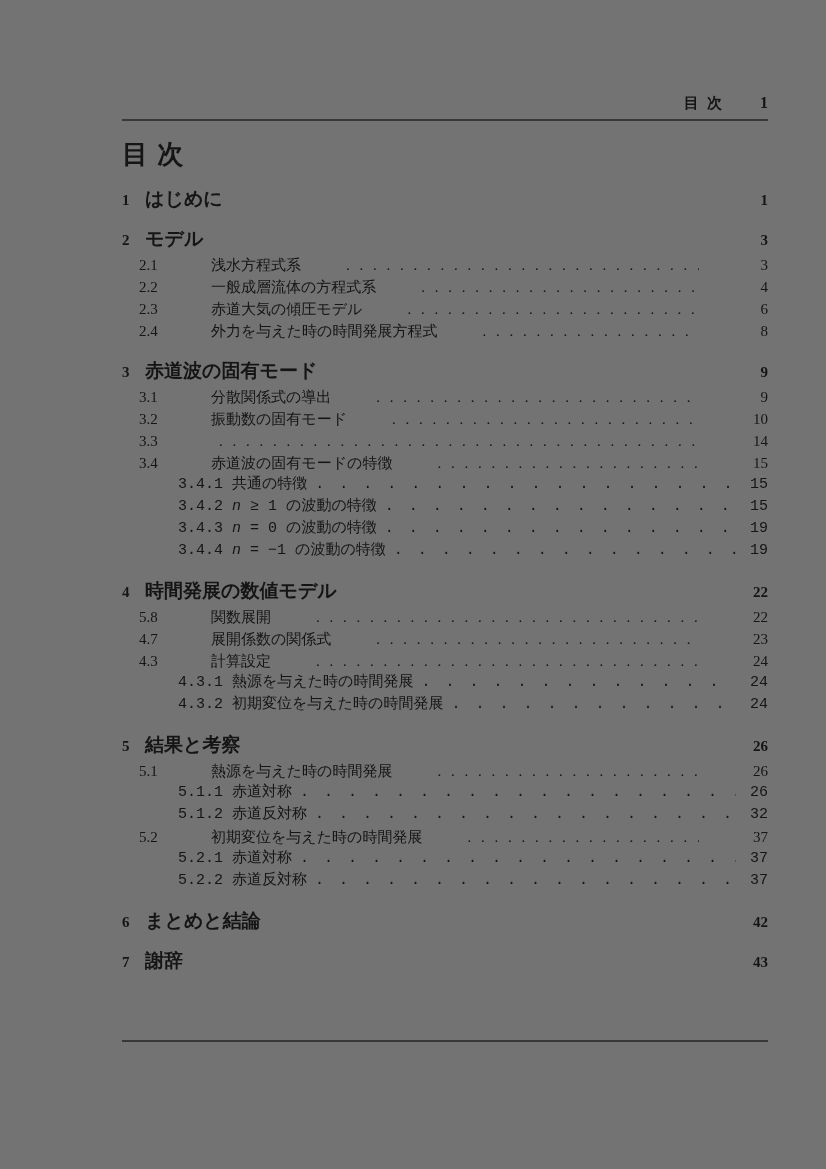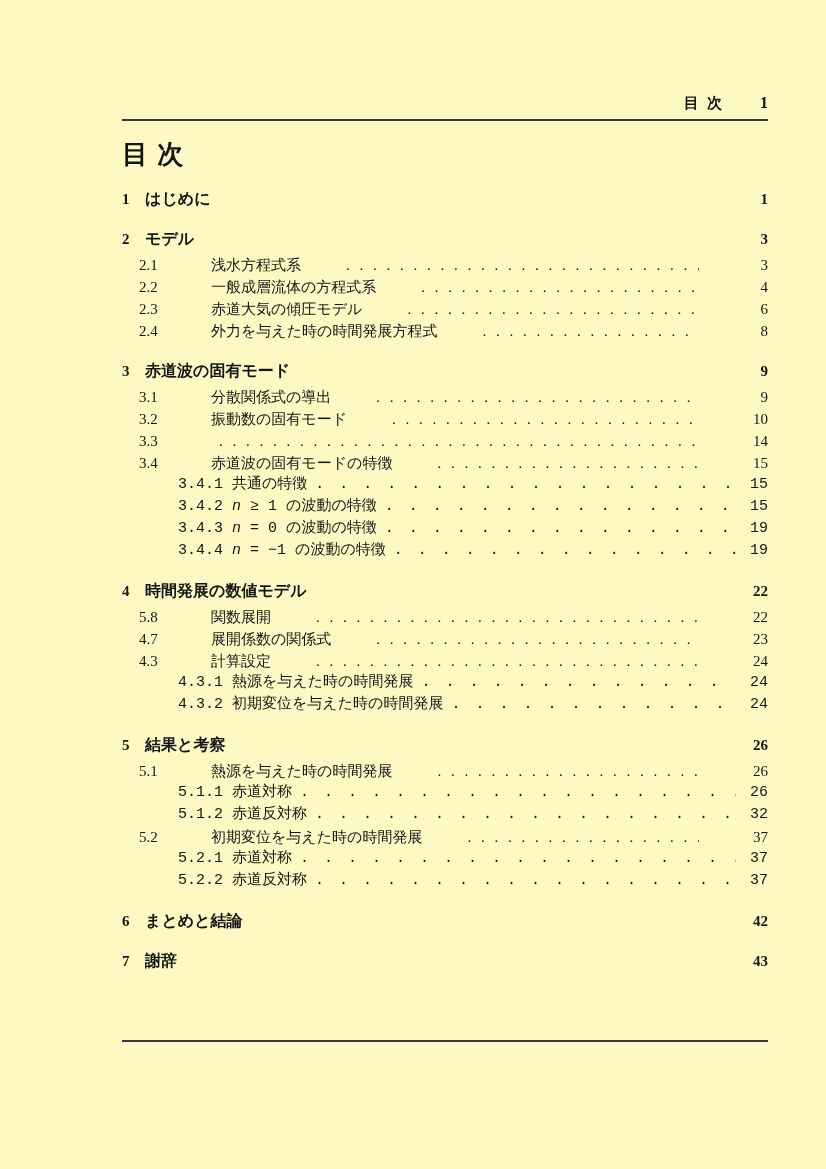--- a/index.html
+++ b/index.html
@@ -1,20 +1,20 @@
 <!DOCTYPE html>
 <html><head>
 <meta charset="utf-8">
 <style>
   html, body { margin: 0; padding: 0; background: #ffffff; }
   .page {
     position: relative;
     width: 826px;
     height: 1169px;
-    background: #fef9c3;
+    background: #737373;
     color: #151515;
     font-family: "Liberation Serif", "DejaVu Serif", serif;
     overflow: hidden;
   }
   .content {
     position: absolute;
     left: 122px;
     top: 0;
     width: 646px;
     height: 100%;
@@ -96,21 +96,21 @@
     text-align: right;
   }
   
   .row.chapter {
     font-weight: bold;
     margin-top: 18px;
   }
   .row.chapter .num { width: 23px; }
   .row.chapter .title {
     font-family: "Liberation Sans", "DejaVu Sans", sans-serif;
-    font-size: 16px;
+    font-size: 19px;
     text-align: center;
   }
   .row.chapter .spacer-dots::after { content: ""; }
   
   .row.section { padding-left: 17px; gap: 37px; }
   .row.section .num { width: 35px; }
   
   .row.subsection { padding-left: 56px; font-family: Liberation Mono, monospace; }
   .row.subsection .num { width: 54px; }
   .row.first-after-chapter { margin-top: 4px; }

